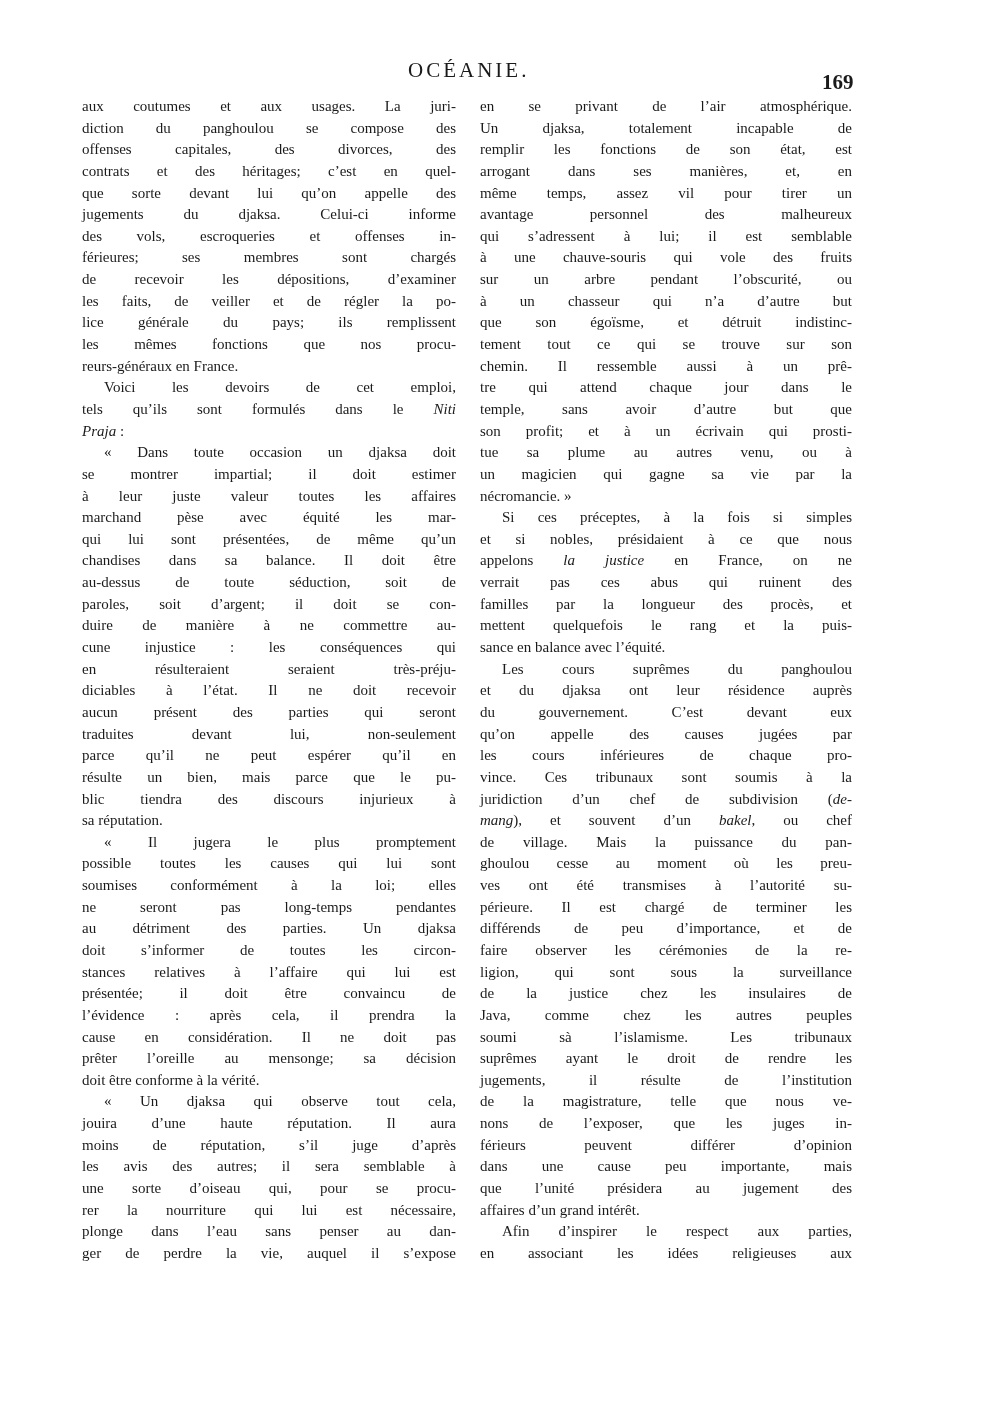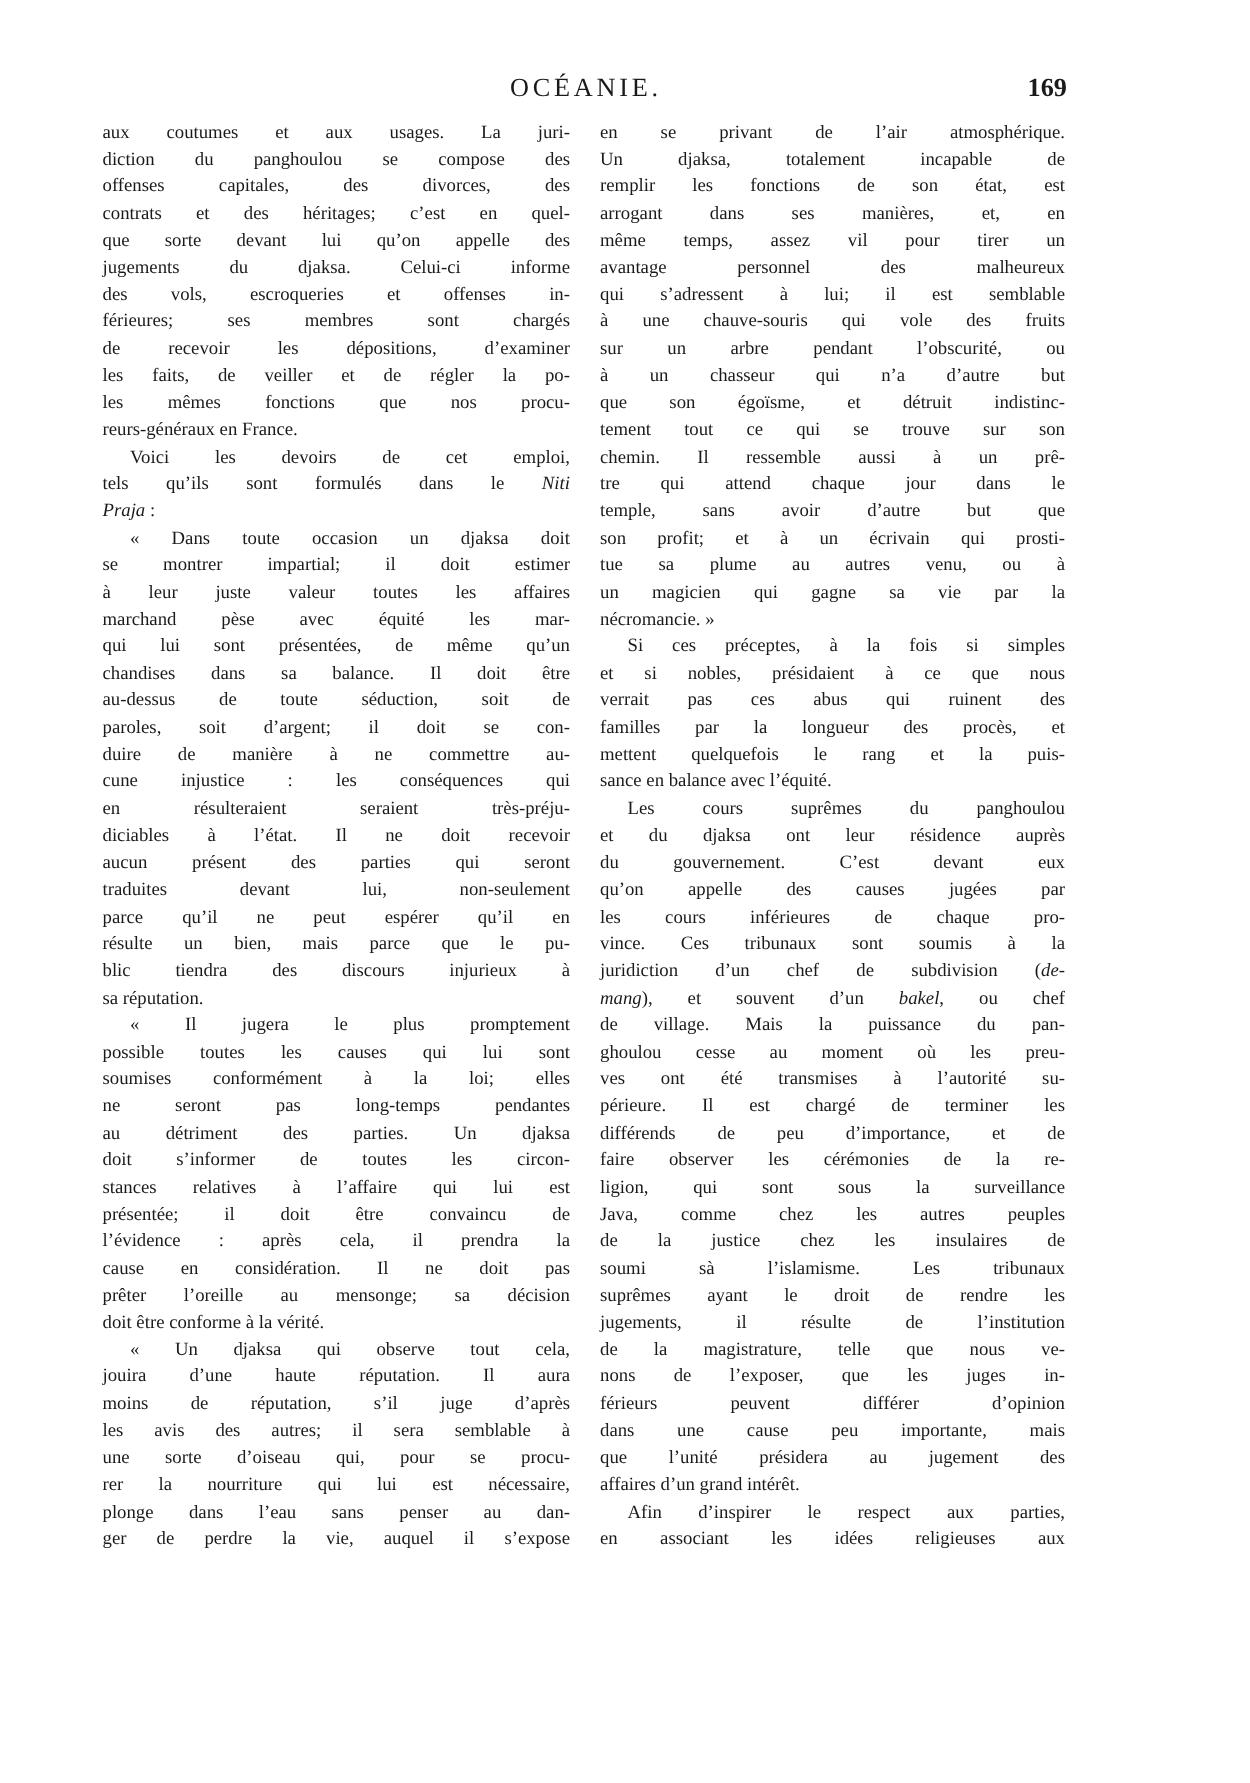--- a/index.html
+++ b/index.html
@@ -6,21 +6,21 @@
     body {
       width: 1000px; height: 1426px; position: relative; overflow: hidden;
       font-family: "Liberation Serif", "DejaVu Serif", serif;
       color: #1a1a1a;
     }
     .header-title {
       position: absolute; top: 58px; left: 408px;
       font-size: 21px; letter-spacing: 3px;
     }
     .header-page {
-      position: absolute; top: 58px; left: 822px;
+      position: absolute; top: 70px; left: 822px;
       font-size: 21px; font-weight: bold;
     }
     .col {
       position: absolute; top: 96px;
       font-size: 15px; line-height: 21.65px;
     }
     .col-left { left: 82px; width: 374px; }
     .col-right { left: 480px; width: 372px; }
     .line {
       display: block; white-space: nowrap;
@@ -43,20 +43,21 @@
     <span class="line">aux coutumes et aux usages.  La juri-</span>
     <span class="line">diction du panghoulou se compose des</span>
     <span class="line">offenses  capitales, des divorces, des</span>
     <span class="line">contrats et des héritages; c’est en quel-</span>
     <span class="line">que  sorte  devant lui qu’on appelle des</span>
     <span class="line">jugements du djaksa. Celui-ci informe</span>
     <span class="line">des vols,  escroqueries et offenses in-</span>
     <span class="line">férieures;  ses  membres  sont  chargés</span>
     <span class="line">de recevoir les dépositions, d’examiner</span>
     <span class="line">les faits, de veiller et de régler la po-</span>
+    <span class="line">lice générale du pays;  ils remplissent</span>
     <span class="line">les  mêmes fonctions que  nos  procu-</span>
     <span class="line last">reurs-généraux en France.</span>
     <span class="line indent">Voici  les  devoirs  de  cet  emploi,</span>
     <span class="line"><span>tels  qu’ils sont formulés  dans  le </span><span class="it">Niti</span></span>
     <span class="line last"><span class="it">Praja</span><span> :</span></span>
     <span class="line indent">« Dans toute occasion un djaksa doit</span>
     <span class="line">se  montrer impartial;  il doit estimer</span>
     <span class="line">à  leur juste valeur toutes les affaires</span>
     <span class="line">marchand  pèse  avec  équité  les  mar-</span>
     <span class="line">qui lui sont présentées, de même qu’un</span>
@@ -109,41 +110,42 @@
     <span class="line">tement  tout  ce qui se trouve sur son</span>
     <span class="line">chemin.  Il ressemble  aussi à un  prê-</span>
     <span class="line">tre  qui  attend  chaque  jour  dans  le</span>
     <span class="line">temple,  sans  avoir   d’autre  but  que</span>
     <span class="line">son profit; et à un écrivain qui prosti-</span>
     <span class="line">tue  sa  plume  au autres venu,  ou  à</span>
     <span class="line">un  magicien  qui  gagne  sa  vie par la</span>
     <span class="line last">nécromancie. »</span>
     <span class="line indent">Si ces préceptes, à la fois si simples</span>
     <span class="line">et si nobles, présidaient à  ce que nous</span>
+    <span class="line"><span>appelons </span><span class="it">la justice</span><span>  en  France,  on  ne</span></span>
     <span class="line">verrait  pas  ces   abus  qui  ruinent des</span>
     <span class="line">familles par la longueur des procès,  et</span>
     <span class="line">mettent quelquefois le rang et la puis-</span>
     <span class="line last">sance  en  balance  avec  l’équité.</span>
     <span class="line indent">Les cours suprêmes du  panghoulou</span>
     <span class="line">et du djaksa ont leur résidence auprès</span>
     <span class="line">du  gouvernement.   C’est  devant  eux</span>
     <span class="line">qu’on   appelle  des  causes  jugées  par</span>
     <span class="line">les  cours   inférieures  de  chaque  pro-</span>
     <span class="line">vince.  Ces tribunaux sont soumis à la</span>
     <span class="line"><span>juridiction d’un chef de subdivision (</span><span class="it">de-</span></span>
     <span class="line"><span class="it">mang</span><span>),  et  souvent d’un </span><span class="it">bakel</span><span>,  ou chef</span></span>
     <span class="line">de  village.  Mais  la  puissance du  pan-</span>
     <span class="line">ghoulou cesse au moment où les preu-</span>
     <span class="line">ves ont  été  transmises à l’autorité su-</span>
     <span class="line">périeure.  Il est chargé de terminer les</span>
     <span class="line">différends de peu d’importance,  et  de</span>
     <span class="line">faire  observer les cérémonies de la re-</span>
     <span class="line">ligion,  qui  sont  sous  la  surveillance</span>
+    <span class="line">de  la  justice   chez  les  insulaires  de</span>
     <span class="line">Java,  comme  chez les autres  peuples</span>
-    <span class="line">de  la  justice   chez  les  insulaires  de</span>
     <span class="line">soumi sà l’islamisme.  Les tribunaux</span>
     <span class="line">suprêmes ayant  le droit de rendre les</span>
     <span class="line">jugements,  il  résulte  de  l’institution</span>
     <span class="line">de la magistrature,  telle que nous ve-</span>
     <span class="line">nons  de  l’exposer,  que les juges  in-</span>
     <span class="line">férieurs   peuvent   différer   d’opinion</span>
     <span class="line">dans  une cause peu importante, mais</span>
     <span class="line">que  l’unité présidera au jugement des</span>
     <span class="line last">affaires d’un  grand  intérêt.</span>
     <span class="line indent">Afin d’inspirer le respect aux parties,</span>

